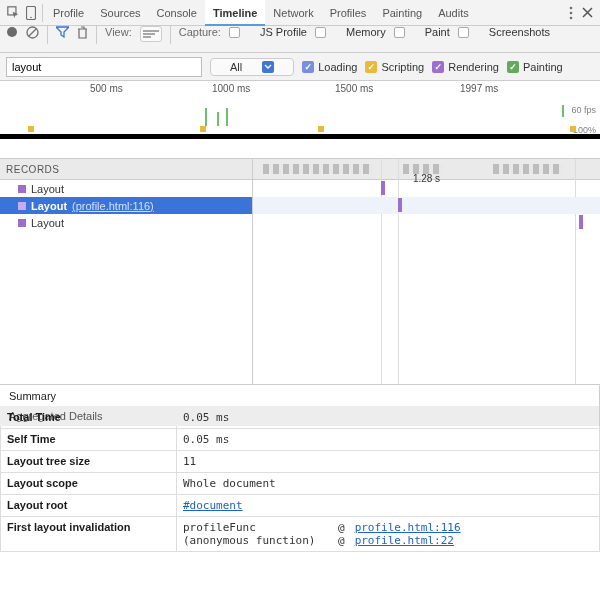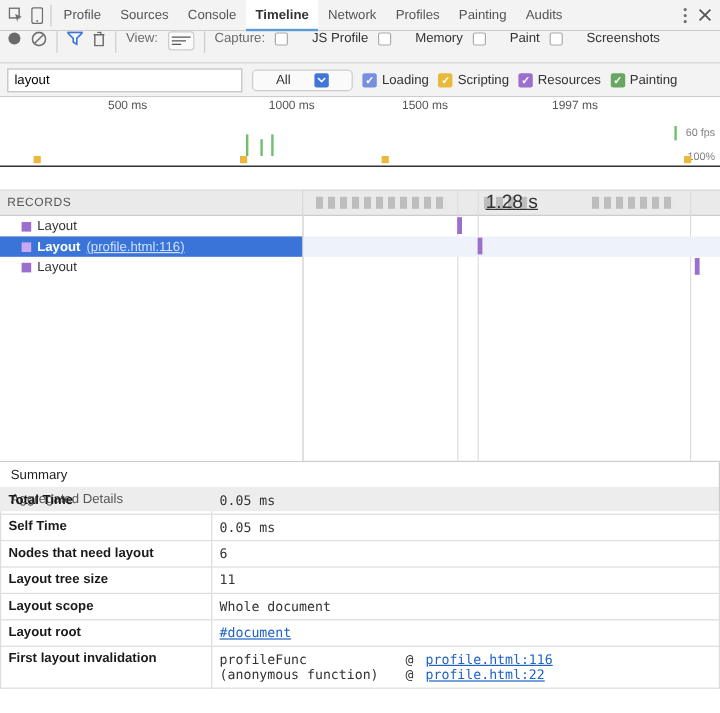--- a/index.html
+++ b/index.html
@@ -24,21 +24,21 @@
   
   .filterbar { display:flex; align-items:center; height:28px; border-bottom:1px solid #ccc; background:#f3f3f3; padding:3px 6px; gap:8px;}
   .filterbar input { height:20px; width:196px; border:1px solid #bdbdbd; padding:0 5px; font-size:11px; background:#fff; }
   .dd { display:flex; align-items:center; gap:20px; border:1px solid #ccc; border-radius:4px; background:#fafafa; padding:2px 19px; }
   .dd .caret { width:12px; height:12px; border-radius:2px; background:#4176d6; display:flex; align-items:center; justify-content:center; color:#fff;}
   .fchip { display:flex; align-items:center; gap:4px; }
   .fchip .box { width:12px; height:12px; border-radius:2px; display:flex; align-items:center; justify-content:center; color:#fff; font-size:9px; font-weight:bold;}
   .blue { background:#788fdf; } .yellow { background:#e8b93a; } .purple { background:#9c6fcf; } .green { background:#66a761; }
 
   
-  .overview { height:58px; background:#fff; border-bottom:1px solid #000000; position:relative; }
+  .overview { height:58px; background:#fff; border-bottom:5px solid #000000; position:relative; }
   .ov-labels { position:absolute; top:2px; left:0; right:0; display:flex; color:#555; font-size:10px; }
   .ov-labels span { position:absolute; }
   .ov-right { position:absolute; right:4px; top:24px; font-size:9px; color:#808080; text-align:right; }
   .ov-bar { position:absolute; bottom:8px; width:2px; background:#6fbf6f; }
   .ov-tick { position:absolute; bottom:2px; width:6px; height:6px; }
   .fps-bar { position:absolute; right:36px; top:24px; width:2px; height:12px; background:#6fbf6f;}
 
   
   .divgap { height:20px; background:#fff; border-bottom:1px solid #ccc; }
 
@@ -46,21 +46,21 @@
   .records-wrap { display:flex; height:225px; }
   .rec-left { width:252px; background:#fff; }
   .rec-header { height:21px; background:#eaeaea; border-bottom:1px solid #ccc; padding:0 6px; line-height:21px; color:#555; font-size:10px; letter-spacing:0.5px;}
   .rec-row { height:17px; display:flex; align-items:center; gap:5px; padding-left:18px; font-size:11px;}
   .rec-row .sq { width:8px; height:8px; background:#9c6fcf; }
   .rec-row.selected { background:#3a74d8; color:#fff; }
   .rec-row.selected .lnk { color:#cfe0ff; text-decoration: underline;}
   .rec-row .lnk { text-decoration: underline; }
   .rec-right { flex:1; border-left:1px solid #ccc; position:relative; }
   .rec-right .hdr { height:21px; background:#eaeaea; border-bottom:1px solid #ccc; position:relative; }
-  .rec-right .dur { position:absolute; top:1px; left:50%; transform:translateX(-50%); font-size:16px; color:#333;text-decoration:underline; }
+  .rec-right .dur { position:absolute; top:14px; left:50%; transform:translateX(-50%); font-size:10px; color:#333; }
   .rec-right .stripe { position:absolute; top:5px; height:10px; background:repeating-linear-gradient(90deg,#bdbdbd 0,#bdbdbd 6px,#e8e8e8 6px,#e8e8e8 10px); }
   .rec-right .vline { position:absolute; top:0; bottom:0; width:1px; background:#ddd; }
   .rec-right .ev { position:absolute; width:4px; height:14px; background:#9c6fcf; }
   .rec-right .rowhi { position:absolute; left:0; right:0; height:17px; background:#eef3fb; }
 
   
   .sum-tabs { height:22px; border-top:1px solid #ccc; border-bottom:1px solid #ccc; background:#f3f3f3; display:flex;flex-direction:column; }
   .sum-tabs .t { padding:0 9px; line-height:20px; color:#555; background:#ededed; border-right:1px solid #ccc;}
   .sum-tabs .t.active { background:#fff; border-top:1px solid #fff; color:#222; font-weight:500;}
 
@@ -180,32 +180,32 @@
   <span class="fchip">
       <span class="box blue">✓</span>
       <span>Loading</span>
     </span>
   <span class="fchip">
       <span class="box yellow">✓</span>
       <span>Scripting</span>
     </span>
   <span class="fchip">
       <span class="box purple">✓</span>
-      <span>Resources</span>
+      <span>Rendering</span>
     </span>
   <span class="fchip">
       <span class="box green">✓</span>
       <span>Painting</span>
     </span>
 </div>
 
 <div class="overview">
   <div class="ov-labels">
     <span style="left:90px">500 ms</span>
-    <span style="left:224px">1000 ms</span>
+    <span style="left:212px">1000 ms</span>
     <span style="left:335px">1500 ms</span>
     <span style="left:460px">1997 ms</span>
   </div>
   <span class="fps-bar"></span>
   <div class="ov-right">
     <div>60 fps</div>
     <div style="margin-top:10px">100%</div>
   </div>
   <span class="ov-bar" style="left:205px;height:18px"></span>
   <span class="ov-bar" style="left:217px;height:14px"></span>
@@ -261,24 +261,20 @@
   <tbody>
   <tr>
         <td>Total Time</td>
         <td>0.05 ms</td>
       </tr>
   <tr>
         <td>Self Time</td>
         <td>0.05 ms</td>
       </tr>
   <tr>
-        <td>Nodes that need layout</td>
-        <td>6</td>
-      </tr>
-  <tr>
         <td>Layout tree size</td>
         <td>11</td>
       </tr>
   <tr>
         <td>Layout scope</td>
         <td>Whole document</td>
       </tr>
   <tr>
         <td>Layout root</td>
         <td><span class="link">#document</span></td>

